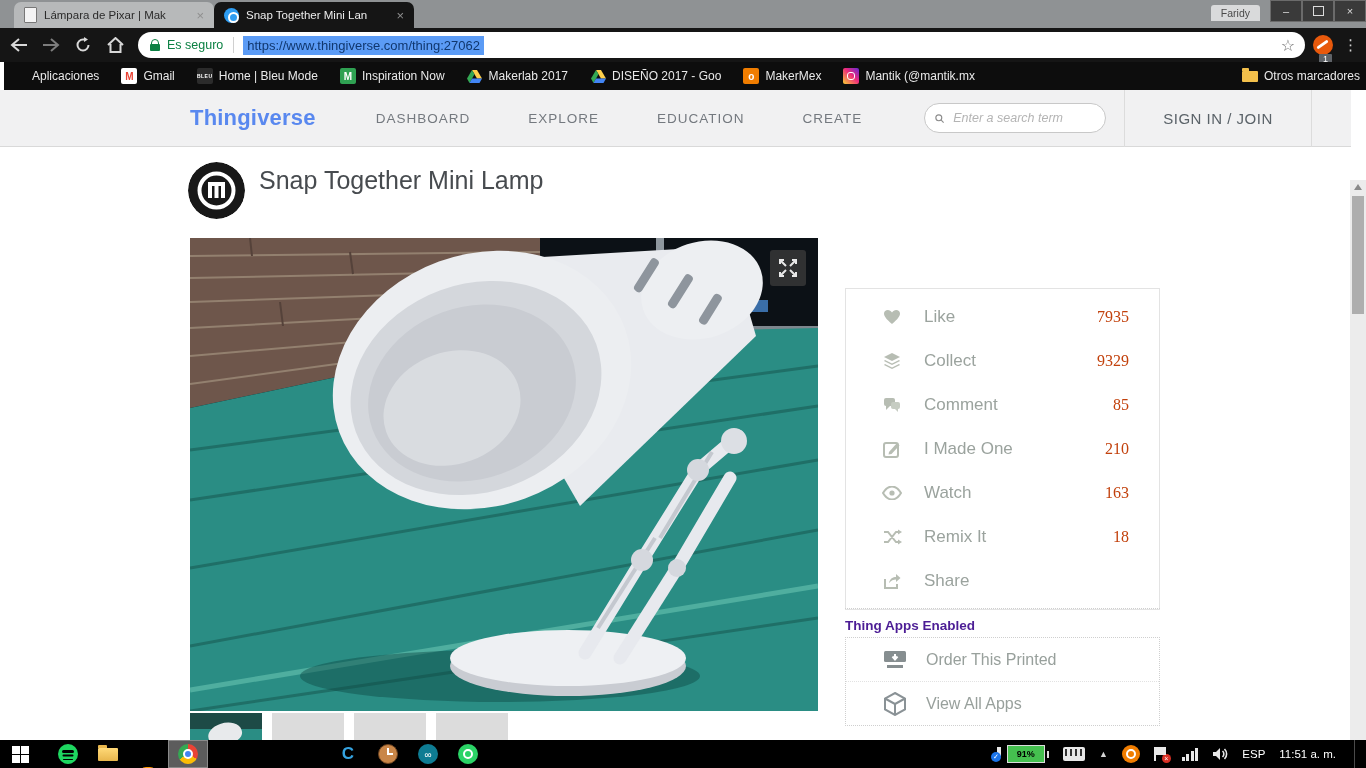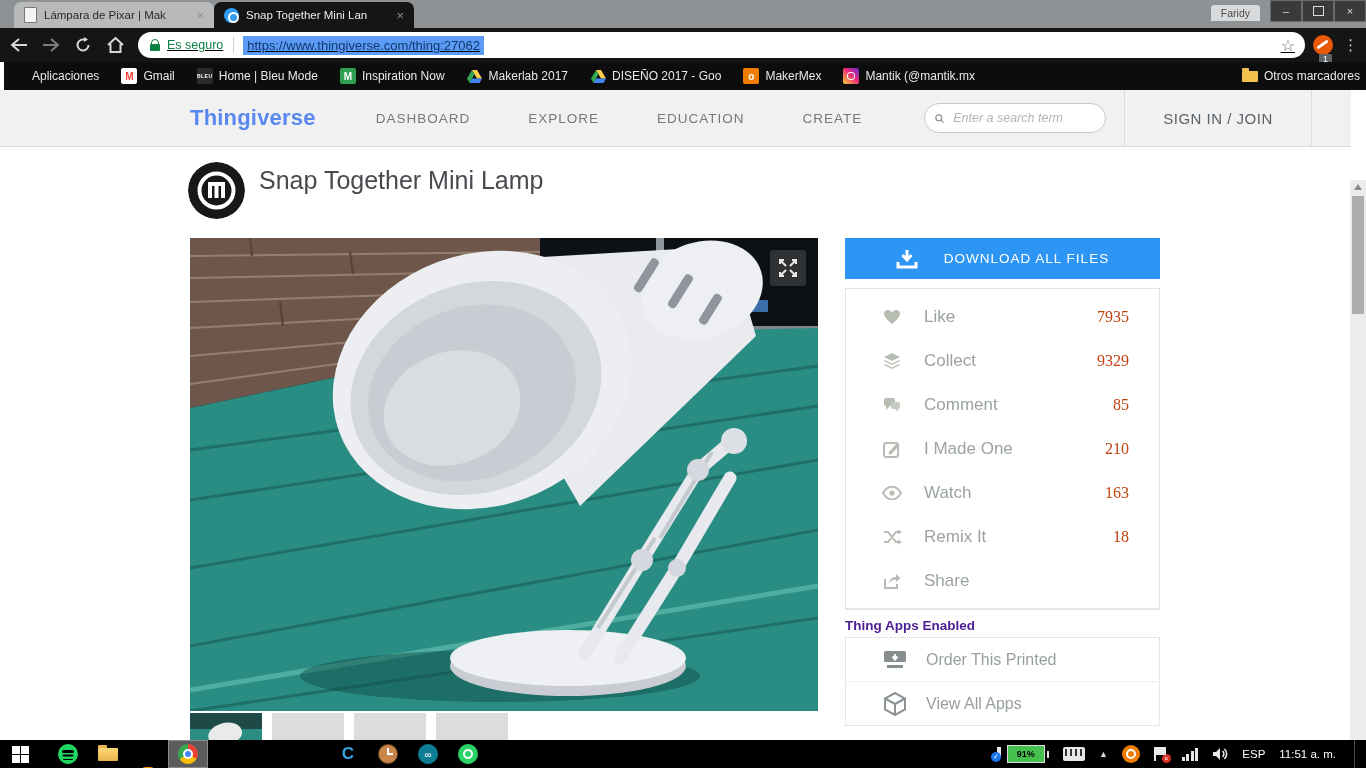--- a/index.html
+++ b/index.html
@@ -20,21 +20,21 @@
                 padding:2px 10px;border-radius:3px 3px 0 0;}
   .win-controls{display:flex;margin-left:10px;margin-bottom:6px;}
   .win-btn{width:30px;height:20px;background:#3a3a3a;border:1px solid #6b6b6b;color:#dcdcdc;
            font-size:11px;display:flex;align-items:center;justify-content:center;}
   .win-max-glyph{width:9px;height:8px;border:1.5px solid #dcdcdc;}
 
   .toolbar{position:absolute;left:0;top:28px;width:1366px;height:34px;background:#151515;display:flex;align-items:center;}
   .nav-btn{width:26px;height:26px;display:flex;align-items:center;justify-content:center;margin-left:6px;flex:0 0 auto;}
   .nav-btn svg{display:block;}
   .addressbar{margin-left:10px;width:1178px;height:26px;background:#fff;border-radius:13px;display:flex;align-items:center;
-              padding:0 6px 0 12px;text-decoration:underline;}
+              padding:0 6px 0 12px;}
   .lock-icon{width:10px;height:12px;position:relative;flex:0 0 auto;}
   .lock-icon::before{content:"";position:absolute;left:1px;top:0;width:6px;height:7px;border:1.5px solid #0b8043;border-radius:4px 4px 0 0;}
   .lock-icon::after{content:"";position:absolute;left:0;top:5px;width:10px;height:7px;background:#0b8043;border-radius:1px;}
   .secure-label{color:#0b8043;font-size:12.5px;margin:0 10px 0 7px;}
   .bar-sep{width:1px;height:16px;background:#d0d0d0;margin-right:9px;}
   .url-selected{background:#5b9bf5;color:#10376e;font-size:13px;padding:2px 4px;white-space:nowrap;}
   .star-btn{margin-left:auto;color:#6d6d6d;font-size:16px;padding:0 4px;}
   .ext-btn{position:relative;margin-left:8px;width:20px;height:20px;border-radius:50%;background:#e8590c;flex:0 0 auto;}
   .ext-btn::after{content:"";position:absolute;left:3px;top:8px;width:13px;height:3px;background:#fff;transform:rotate(-35deg);border-radius:2px;}
   .ext-badge{position:absolute;left:6px;top:19px;background:#5f6368;color:#fff;font-size:9px;padding:0 4px;border-radius:1px;}
@@ -404,27 +404,20 @@
 
     <div class="thumbs">
       <div class="thumb photo"></div>
       <div class="thumb">
           <span class="mini-blue"></span>
         </div>
       <div class="thumb"></div>
       <div class="thumb"></div>
     </div>
 
-    <div class="download-btn">
-      <svg width="22" height="20" viewBox="0 0 22 20">
-        <path d="M11 1 V10 M6.5 6 L11 11 L15.5 6" stroke="#fff" stroke-width="3" fill="none"></path>
-        <path d="M2 13 V18 H20 V13" stroke="#fff" stroke-width="3" fill="none"></path>
-      </svg>
-      <span>DOWNLOAD ALL FILES</span>
-    </div>
 
     <div class="statcard">
       <div class="stat-row">
         <span class="stat-ic">
           <svg width="18" height="16" viewBox="0 0 18 16">
               <path d="M9 15 C3 10 1 7 1 4.5 C1 2.3 2.8 1 4.8 1 C6.5 1 8 2 9 3.6 C10 2 11.5 1 13.2 1 C15.2 1 17 2.3 17 4.5 C17 7 15 10 9 15 Z" fill="#b7bdb3"></path>
             </svg>
         </span>
         <span class="stat-label">Like</span>
         <span class="stat-value">7935</span>

